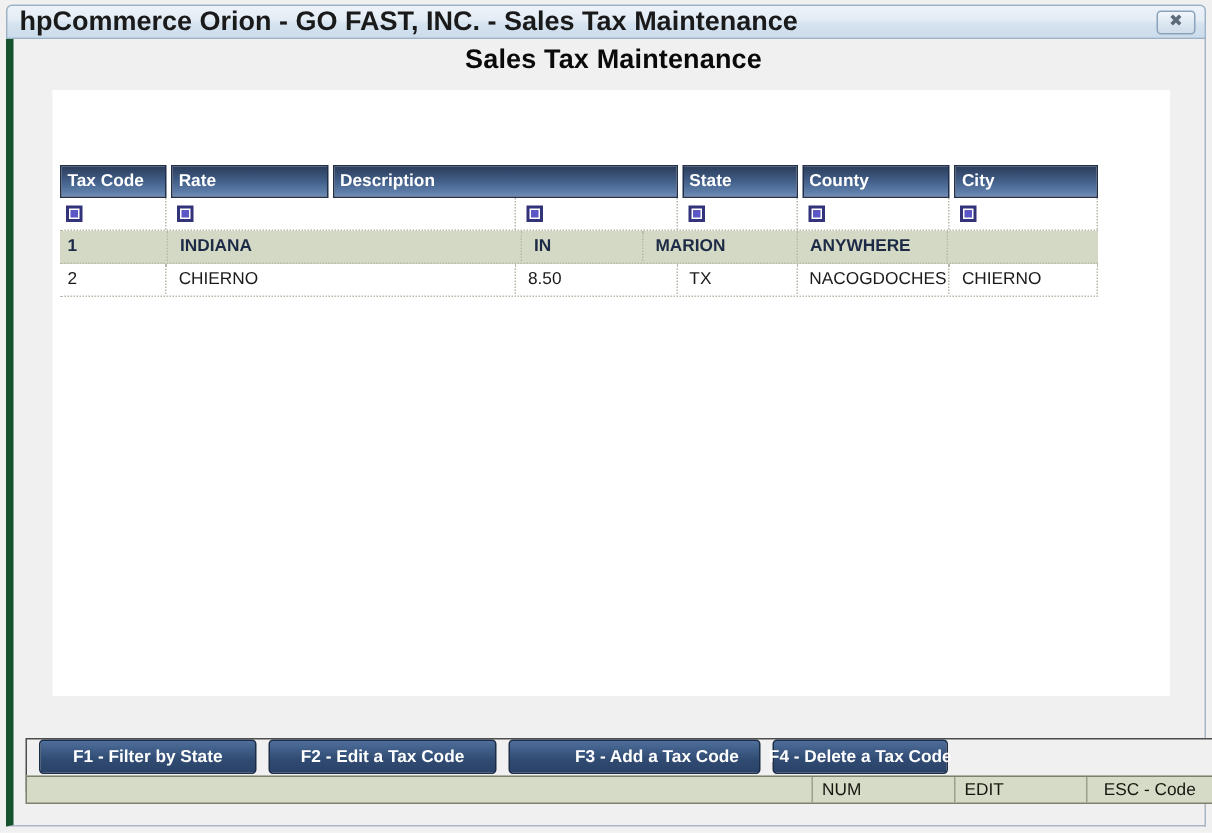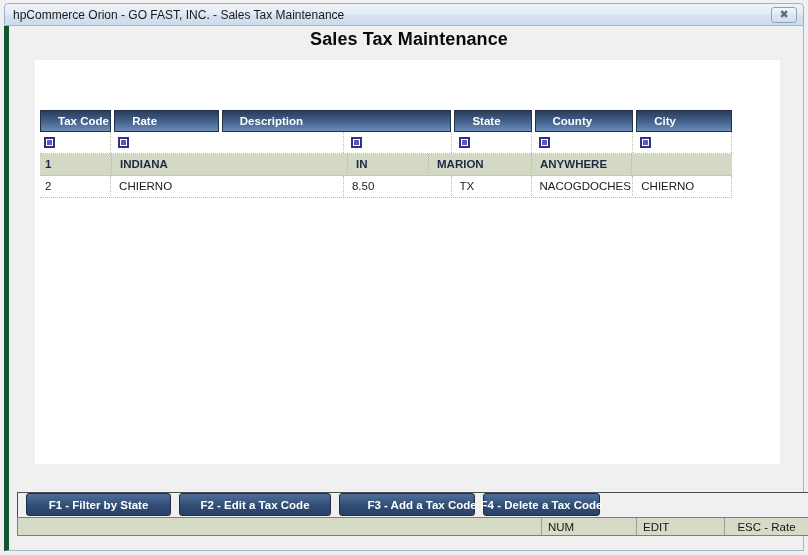--- a/index.html
+++ b/index.html
@@ -34,25 +34,26 @@
     height: 23px;
     box-sizing: border-box;
     background: linear-gradient(to bottom, #edf3f9 0%, #e3ecf5 45%, #d6e3f0 55%, #ccdcec 100%);
     border: 1px solid #9cb3c7;
     border-radius: 4px 4px 0 0;
     display: flex;
     align-items: center;
   }
   .titlebar-text {
     padding-left: 8px;
-    font-size: 12px;
+    font-size: 18px;
     color: #1a1a1a;
     white-space: nowrap;
     flex: 1 1 auto;
     overflow: hidden;
+    font-weight: bold;
   }
   .close-button {
     width: 26px;
     height: 16px;
     margin-right: 6px;
     box-sizing: border-box;
     border: 1px solid #8ba3ba;
     border-radius: 3px;
     background: linear-gradient(to bottom, #f2f6fa 0%, #dde8f2 50%, #cfdcea 100%);
     display: flex;
@@ -114,21 +115,21 @@
     box-sizing: border-box;
     height: 22px;
     margin-right: 3px;
     background: linear-gradient(to bottom, #2b3d5c 0%, #34496b 18%, #42608a 50%, #5b7ba6 82%, #6d8cb5 100%);
     border: 1px solid #22304a;
     color: #ffffff;
     font-size: 11.5px;
     font-weight: bold;
     display: flex;
     align-items: center;
-    padding-left: 17px;
+    padding-left: 4px;
     white-space: nowrap;
     overflow: hidden;
   }
   .hcell:last-child { margin-right: 0; }
 
   
   .filter-row {
     display: flex;
     height: 21px;
     border-bottom: 1px dotted #b9b9a9;
@@ -221,21 +222,21 @@
     font-weight: bold;
     display: flex;
     align-items: center;
     justify-content: center;
     text-align: center;
     white-space: nowrap;
     padding: 0 6px;
   }
   .btn-w1 { width: 145px; }
   .btn-w2 { width: 152px; }
-  .btn-w3 { width: 136px; padding-left: 36px; }
+  .btn-w3 { width: 168px; padding-left: 36px; }
   .btn-w4 { width: 117px; }
 
   
   .status-bar {
     position: absolute;
     left: 8px;
     top: 491px;
     width: 792px;
     height: 19px;
     box-sizing: border-box;
@@ -347,17 +348,17 @@
       <div class="fkey-button btn-w1">F1 - Filter by State</div>
       <div class="fkey-button btn-w2">F2 - Edit a Tax Code</div>
       <div class="fkey-button btn-w3">F3 - Add a Tax Code</div>
       <div class="fkey-button btn-w4">F4 - Delete a Tax Code</div>
     </div>
 
     <div class="status-bar">
       <div class="status-cell status-main"></div>
       <div class="status-cell status-num">NUM</div>
       <div class="status-cell status-edit">EDIT</div>
-      <div class="status-cell status-esc">ESC - Rate</div>
+      <div class="status-cell status-esc">ESC - Code</div>
     </div>
 
   </div>
 </div>
 
 </body></html>

